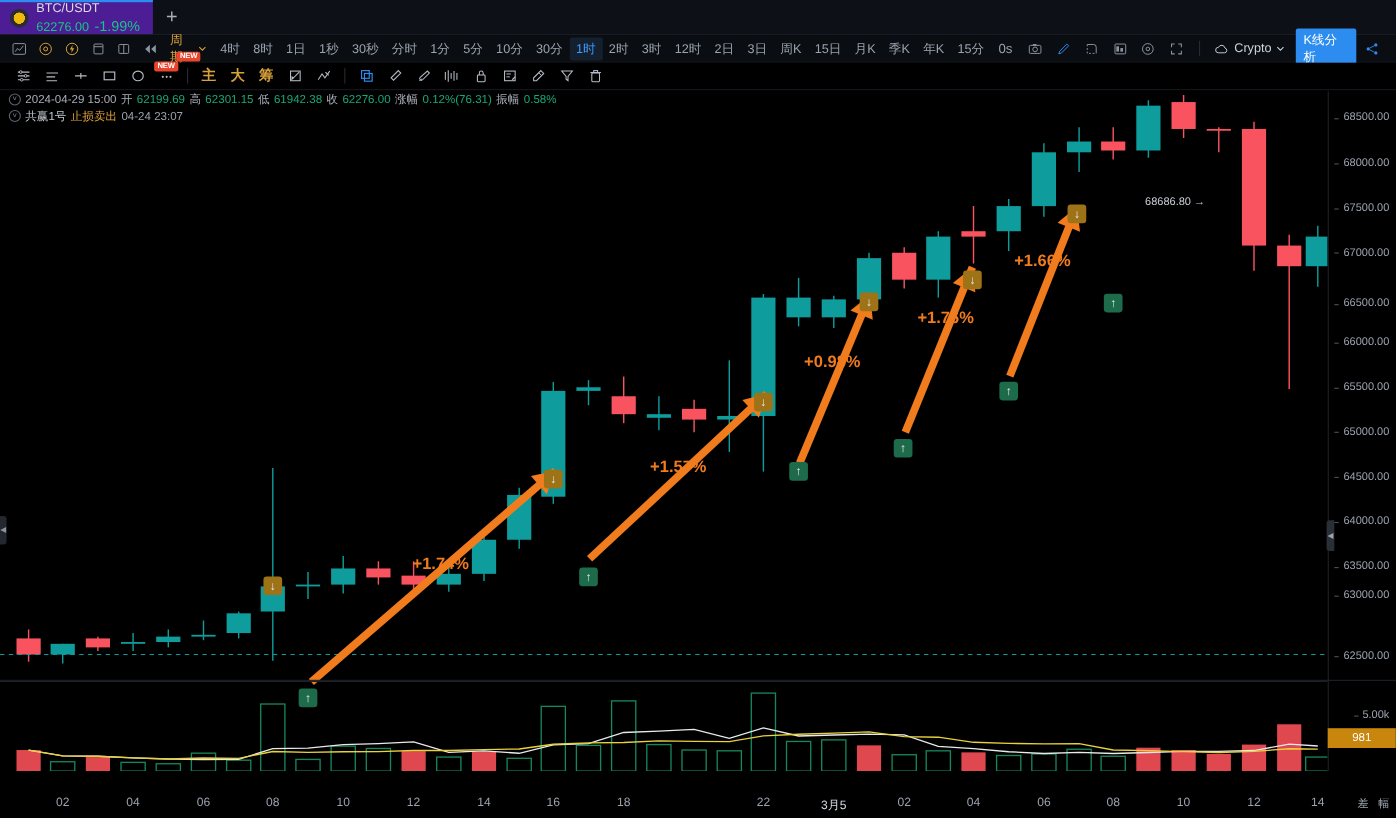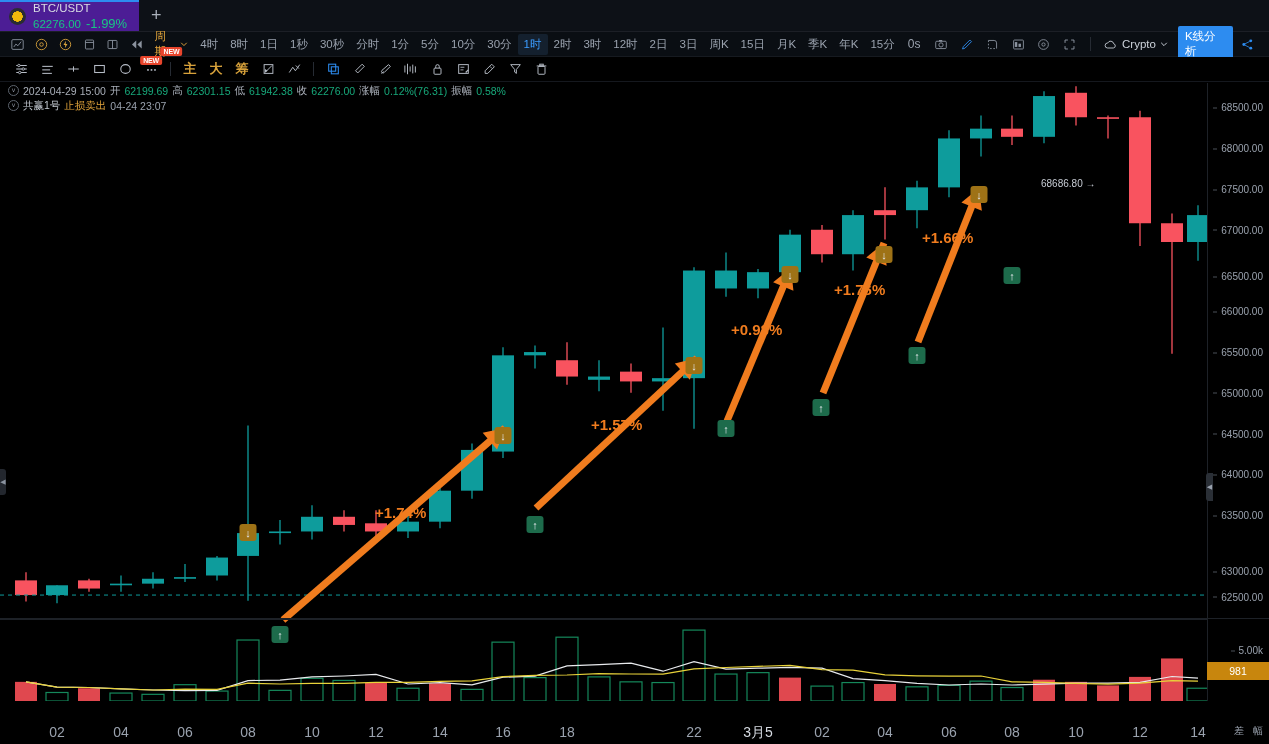--- a/index.html
+++ b/index.html
@@ -102,21 +102,21 @@
   .ytick .dash { position:absolute; left:-8px; top:50%; width:4px; height:1px; background:#4a5159;}
   .ybadge {
     position:absolute; right:0; background:#c8860d; color:#fff; font-size:10.5px;
     padding:3px 0; width:62px; text-align:center; transform:translateY(-50%);
   }
   .pane-sep { position:absolute; left:0; top:536px; width:1207px; height:1px; background:#1d2127; }
   .axis-sep { position:absolute; left:0; top:618px; width:1269px; height:1px; background:#1d2127; }
 
   
   .xaxis { position:absolute; left:0; top:719px; width:1269px; height:25px; background:#000; }
-  .xtick { position:absolute; top:5px; font-size:14px; color:#9aa2ae; transform:translateX(-50%); white-space:nowrap;}
+  .xtick { position:absolute; top:5px; font-size:11px; color:#9aa2ae; transform:translateX(-50%); white-space:nowrap;}
   .xaxis-right { position:absolute; right:6px; top:5px; display:flex; gap:9px; color:#9aa2ae; font-size:10px;}
 
   
   .vol-legend { position:absolute; left:8px; top:624px; display:flex; align-items:center; gap:6px; font-size:10.5px; z-index:30;}
   .vl-title { color:#9aa2ae; }
   .vl-caret { color:#9aa2ae; font-size:8px; }
   .vl-v { color:#9aa2ae; }
   .vl-ma5 { color:#e8eaed; font-weight:bold;}
   .vl-ma10 { color:#e8d23a; font-weight:bold;}
 
@@ -697,21 +697,21 @@
           <div class="ytick" style="top: 65.2308px;"><span class="dash"></span>68000.00</div>
           <div class="ytick" style="top: 106px;"><span class="dash"></span>67500.00</div>
           <div class="ytick" style="top: 146.769px;"><span class="dash"></span>67000.00</div>
           <div class="ytick" style="top: 176px; margin-top: 17px;"><span class="dash"></span>66500.00</div>
           <div class="ytick" style="top: 228.308px;"><span class="dash"></span>66000.00</div>
           <div class="ytick" style="top: 269.077px;"><span class="dash"></span>65500.00</div>
           <div class="ytick" style="top: 309.846px;"><span class="dash"></span>65000.00</div>
           <div class="ytick" style="top: 350.615px;"><span class="dash"></span>64500.00</div>
           <div class="ytick" style="top: 391.385px;"><span class="dash"></span>64000.00</div>
           <div class="ytick" style="top: 432.154px;"><span class="dash"></span>63500.00</div>
-          <div class="ytick" style="top: 488px;"><span class="dash"></span>63000.00</div>
+          <div class="ytick" style="top: 458px;"><span class="dash"></span>63000.00</div>
           <div class="ytick" style="top: 513.692px;"><span class="dash"></span>62500.00</div>
         </div>
       <div id="vol-tick-layer">
           <div class="ytick" style="top: 567px;"><span class="dash"></span>5.00k</div>
         </div>
       <div class="ybadge" id="vol-badge" style="top:588px">981</div>
     </div>
 
     <div class="lhandle">◀</div>
     <div class="rhandle">◀</div>

